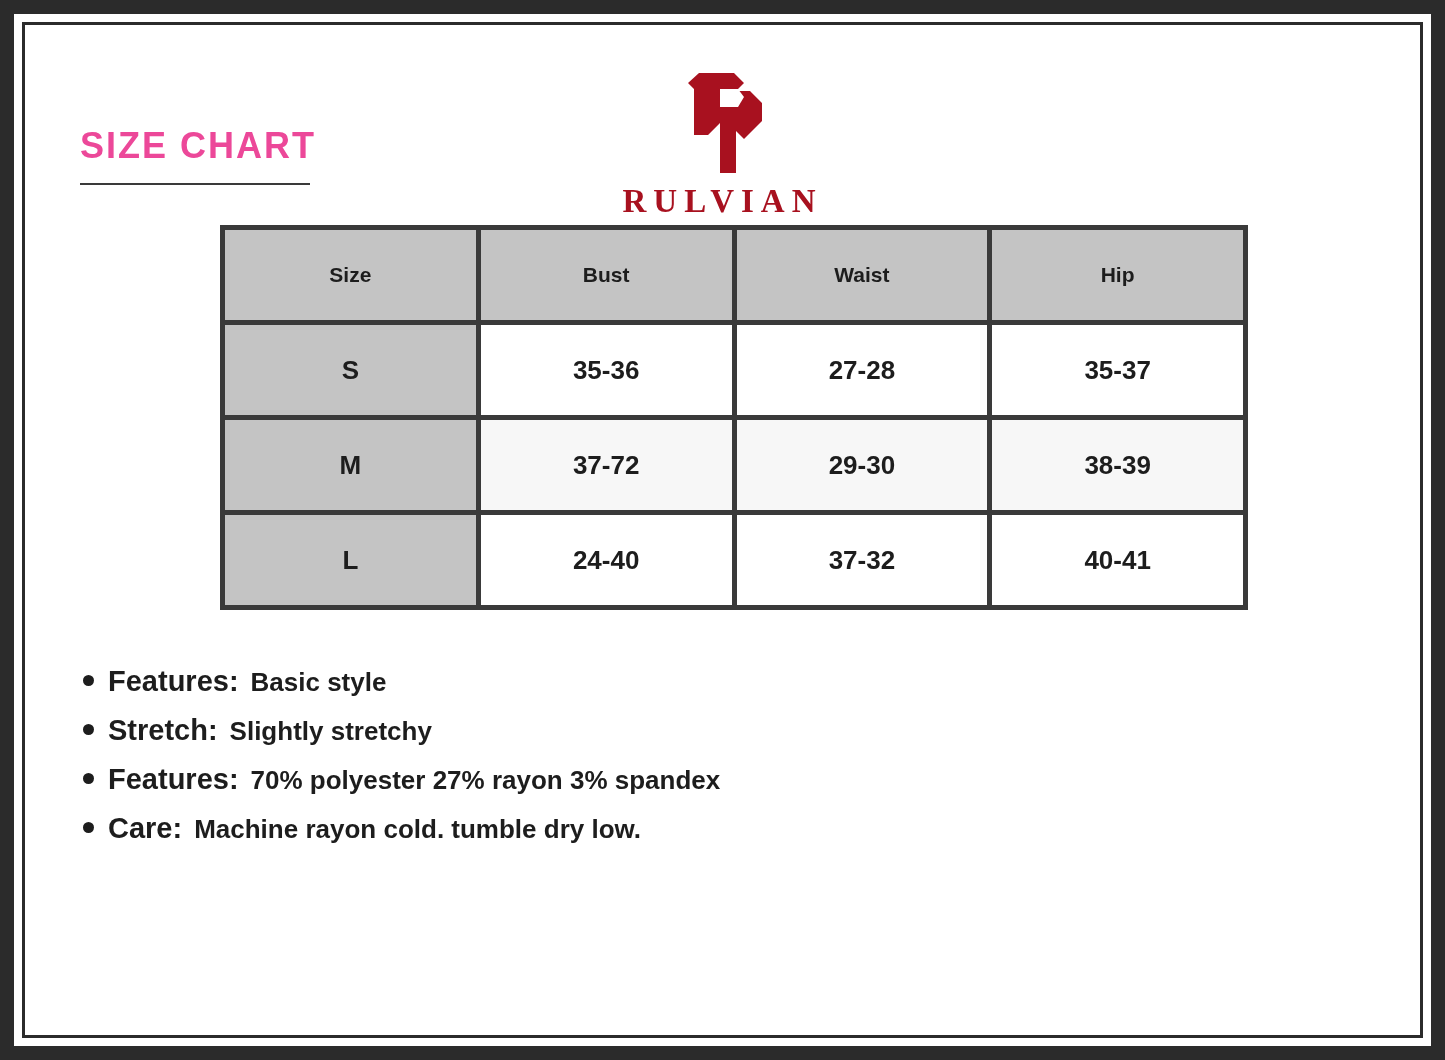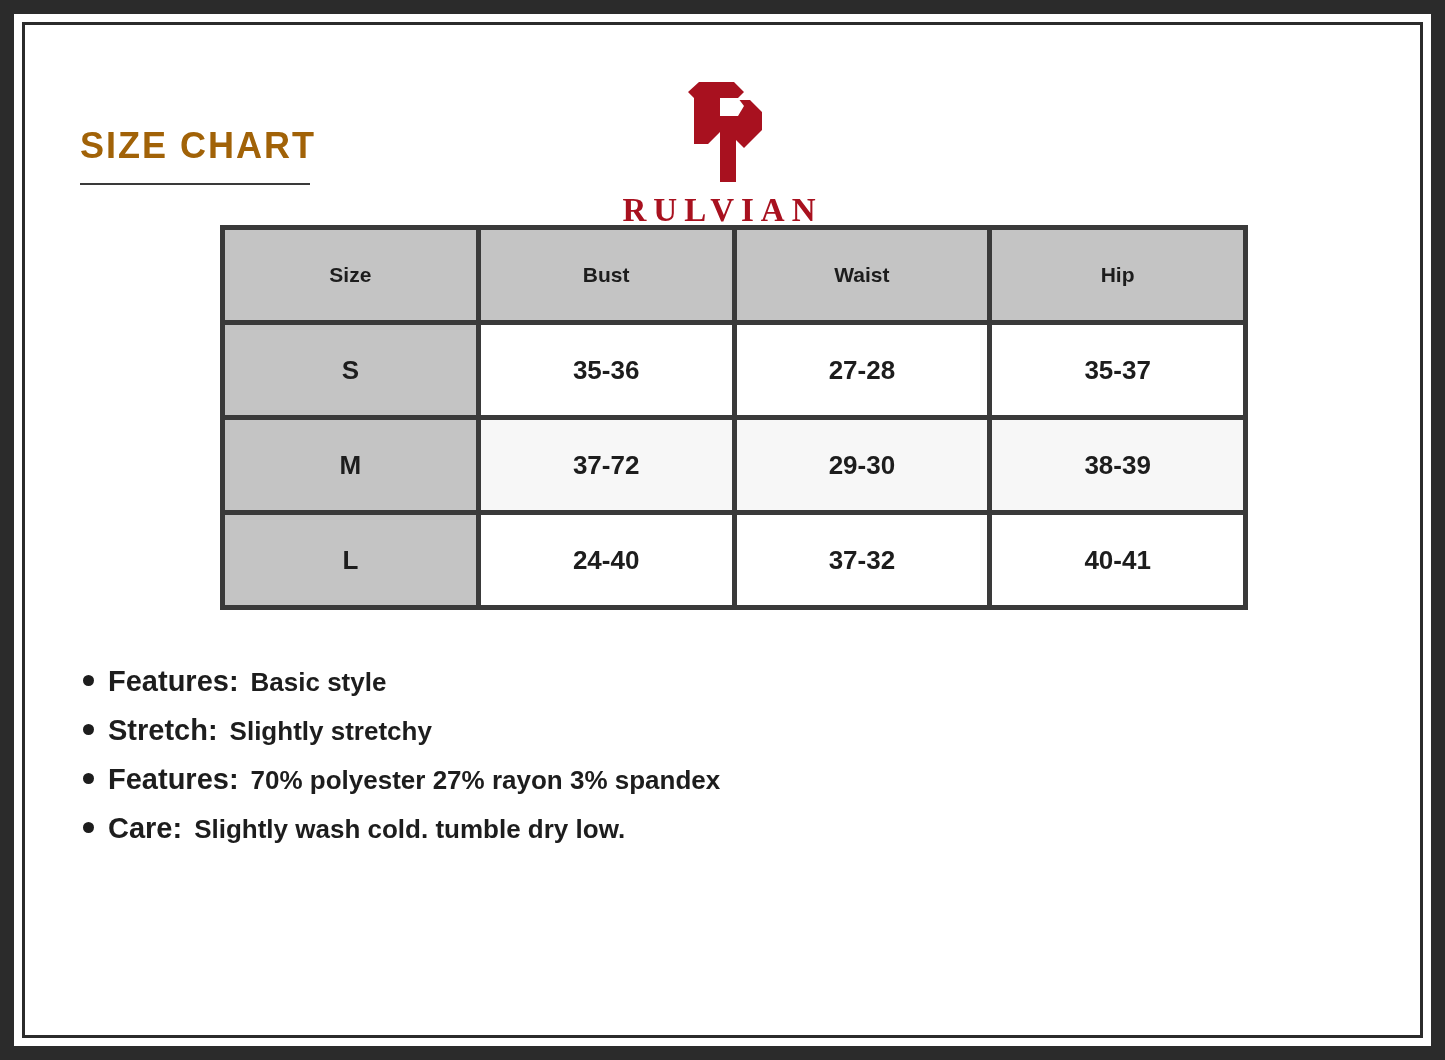--- a/index.html
+++ b/index.html
@@ -31,36 +31,36 @@
 
   
   .title {
     position: absolute;
     left: 55px;
     top: 100;
     top: 100px;
     font-size: 36px;
     font-weight: bold;
     letter-spacing: 2px;
-    color: #a16207;
+    color: #ec4899;
   }
   .title-rule {
     position: absolute;
     left: 55px;
     top: 158px;
     width: 230px;
     height: 2px;
     background: #3a3a3a;
   }
 
   .brand {
     position: absolute;
     left: 0;
     right: 0;
-    top: 53px;
+    top: 44px;
     display: flex;
     flex-direction: column;
     align-items: center;
   }
   .brand-logo {
     width: 118px;
     height: 108px;
     display: block;
   }
   .brand-name {
@@ -213,18 +213,18 @@
         <span class="spec-value">Slightly stretchy</span>
       </div>
       <div class="spec-row">
         <span class="bullet"></span>
         <span class="spec-label">Features:</span>
         <span class="spec-value">70% polyester 27% rayon 3% spandex</span>
       </div>
       <div class="spec-row">
         <span class="bullet"></span>
         <span class="spec-label">Care:</span>
-        <span class="spec-value">Slightly wash cold. tumble dry low.</span>
+        <span class="spec-value">Machine rayon cold. tumble dry low.</span>
       </div>
     </div>
 
   </div>
 </div>
 
 </body></html>

